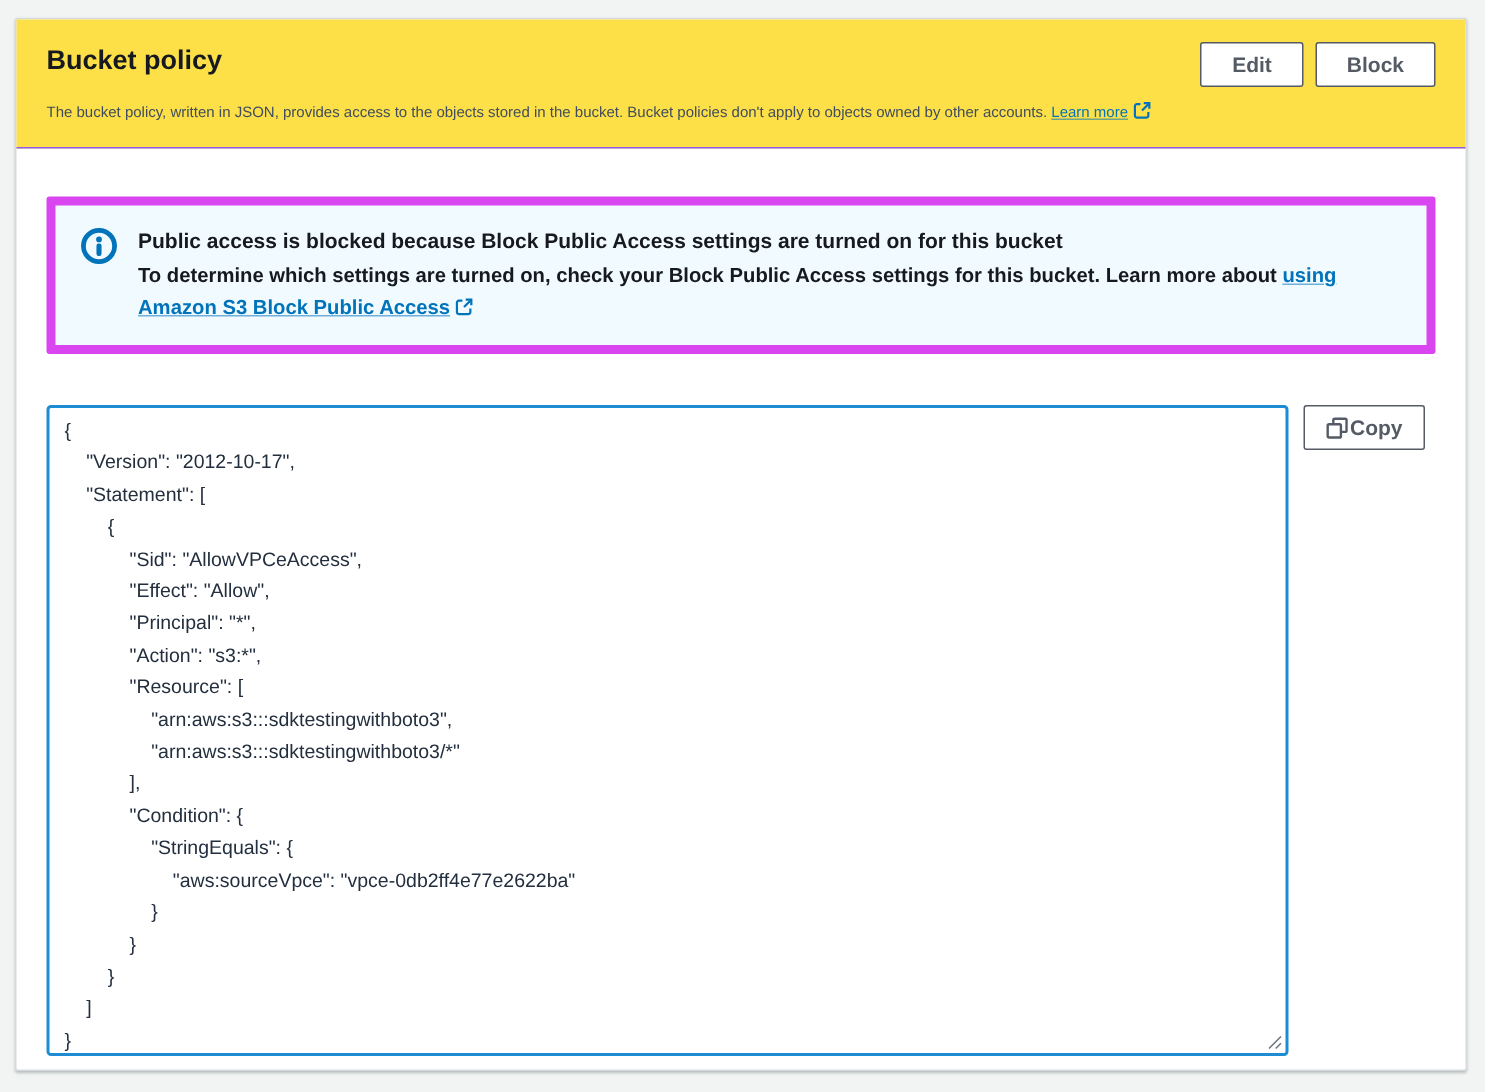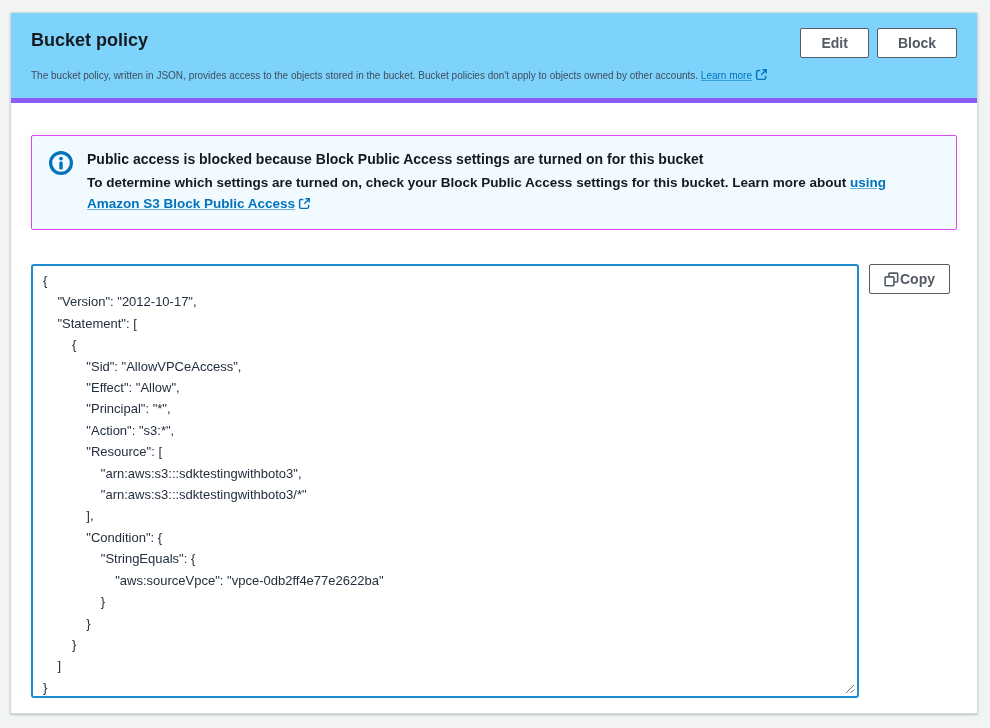--- a/index.html
+++ b/index.html
@@ -15,22 +15,22 @@
     position: absolute;
     left: 10px; top: 12px;
     width: 968px; height: 702px;
     background: #ffffff;
     border: 1px solid #d5dbdb;
     border-radius: 2px;
     box-shadow: 0 1px 2px rgba(0, 28, 36, 0.25);
   }
   
   .card-header {
-    background: #7dd3fc;
-    border-bottom: 5px solid #8b5cf6;
+    background: #fde047;
+    border-bottom: 1px solid #8b5cf6;
     padding: 15px 20px 14px 20px;
   }
   .header-row {
     display: flex;
     align-items: flex-start;
     justify-content: space-between;
   }
   .panel-title {
     margin: 0;
     font-size: 18px;
@@ -67,21 +67,21 @@
     text-decoration: underline;
     text-decoration-color: rgba(0,115,187,0.55);
     cursor: pointer;
   }
   .ext-icon { vertical-align: -2px; margin-left: 3px; }
   
   .card-body { padding: 0 20px 24px 20px; }
   .alert {
     margin-top: 32px;
     background: #f1faff;
-    border: 1px solid #d946ef;
+    border: 6px solid #d946ef;
     border-radius: 2px;
     padding: 13px 18px 15px 16px;
     display: flex;
     gap: 13px;
     align-items: flex-start;
   }
   .alert-icon { flex: none; margin-top: 1px; }
   .alert-title {
     font-size: 14px;
     font-weight: 700;

